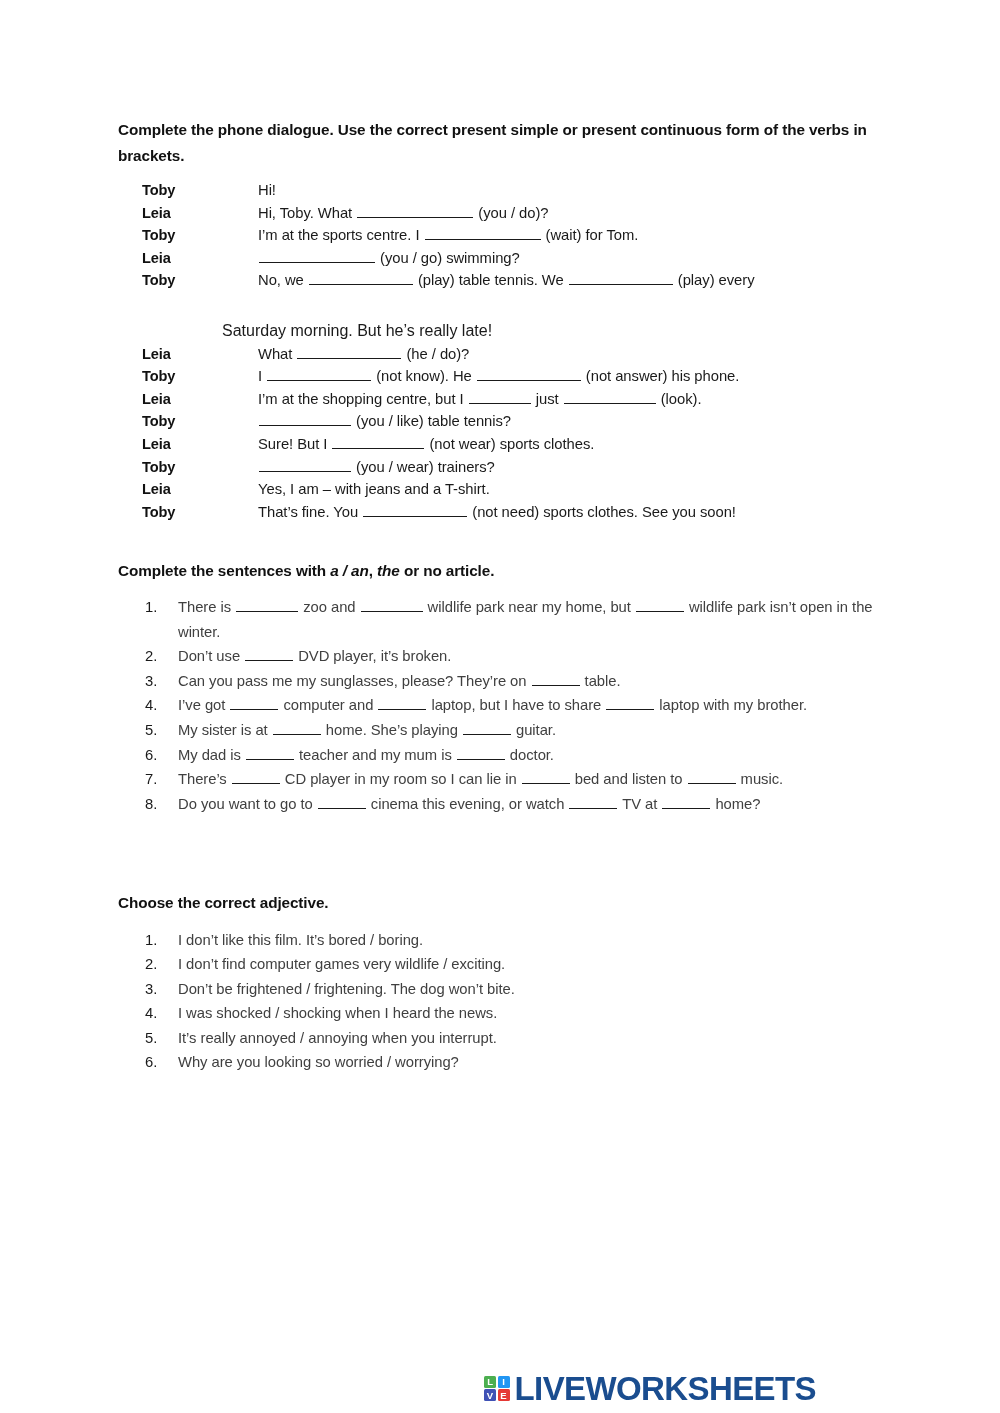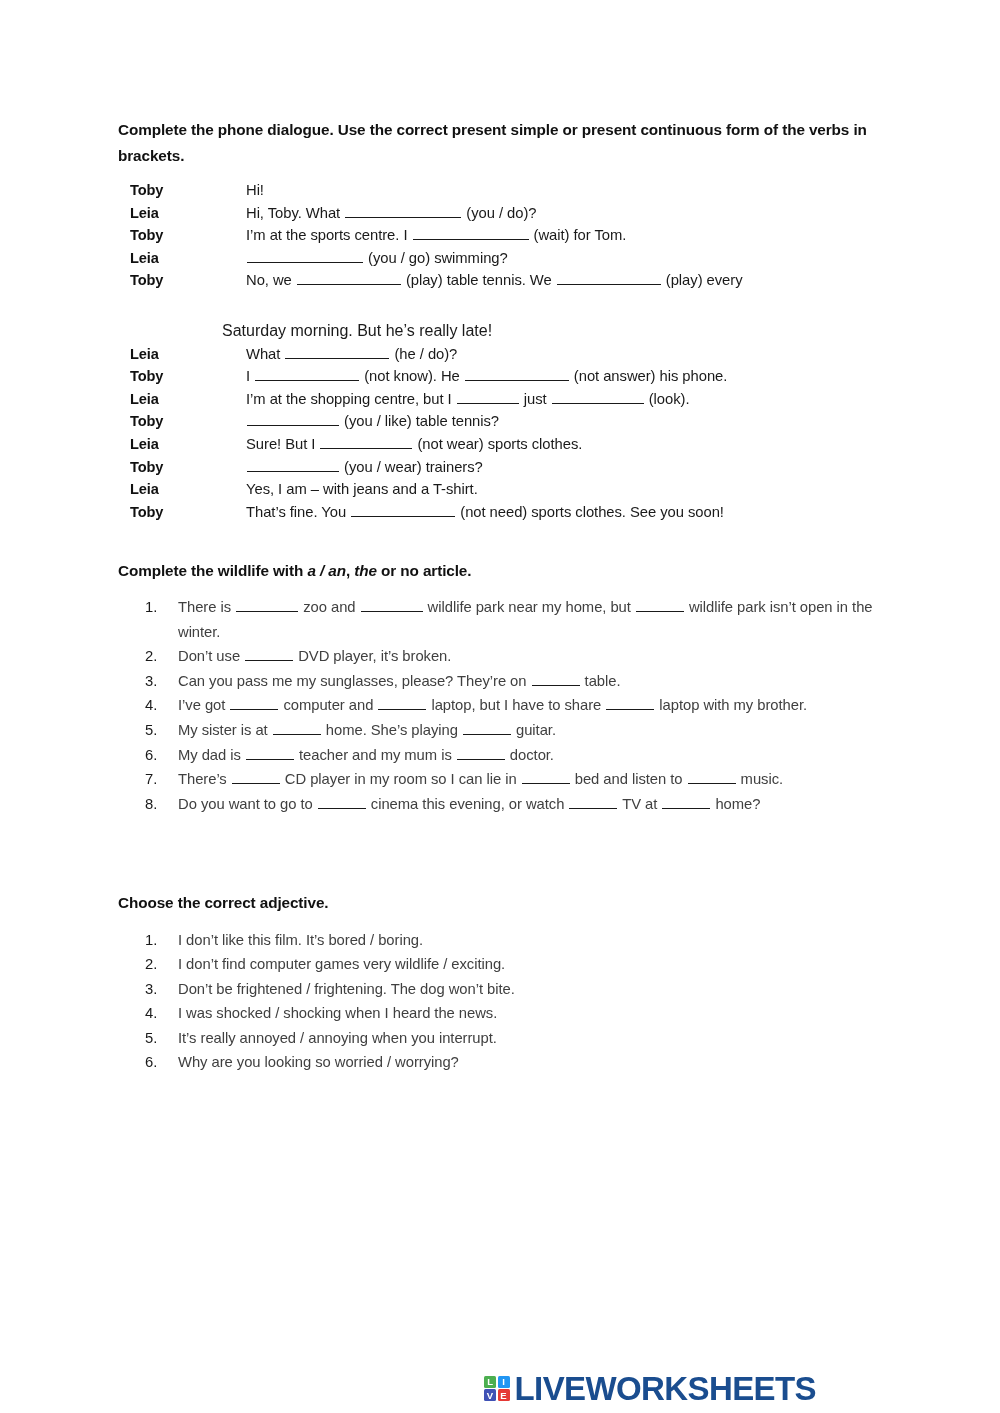--- a/index.html
+++ b/index.html
@@ -53,20 +53,21 @@
     align-items: flex-start;
     line-height: 22.6px;
   }
   .dlg-speaker {
     width: 92px;
     flex: 0 0 92px;
     font-size: 14.6px;
     font-weight: bold;
     color: #111111;
     letter-spacing: -0.1px;
+    margin-left: 12px;
   }
   .dlg-text {
     flex: 1 1 auto;
     font-size: 14.8px;
     color: #1a1a1a;
     letter-spacing: -0.05px;
     margin-left: 24px;
   }
   .dlg-cont {
     margin-left: 92px;
@@ -206,21 +207,21 @@
       <div class="dlg-row">
         <div class="dlg-speaker">Leia</div>
         <div class="dlg-text">Yes, I am – with jeans and a T-shirt.</div>
       </div>
       <div class="dlg-row">
         <div class="dlg-speaker">Toby</div>
         <div class="dlg-text">That’s fine. You <span class="blank b-lg"></span> (not need) sports clothes. See you soon!</div>
       </div>
     </div>
 
-  <div class="section-heading" id="heading-2"><span>Complete the wildlife with </span><em>a / an</em><span>, </span><em>the</em><span> or no article.</span></div>
+  <div class="section-heading" id="heading-2"><span>Complete the sentences with </span><em>a / an</em><span>, </span><em>the</em><span> or no article.</span></div>
 
   <div class="num-list" id="list-articles">
       <div class="num-row">
         <div class="num-marker">1.</div>
         <div class="num-text">There is <span class="blank b-sm"></span> zoo and <span class="blank b-sm"></span> wildlife park near my home, but <span class="blank b-xs"></span> wildlife park isn’t open in the winter.</div>
       </div>
       <div class="num-row">
         <div class="num-marker">2.</div>
         <div class="num-text">Don’t use <span class="blank b-xs"></span> DVD player, it’s broken.</div>
       </div>

